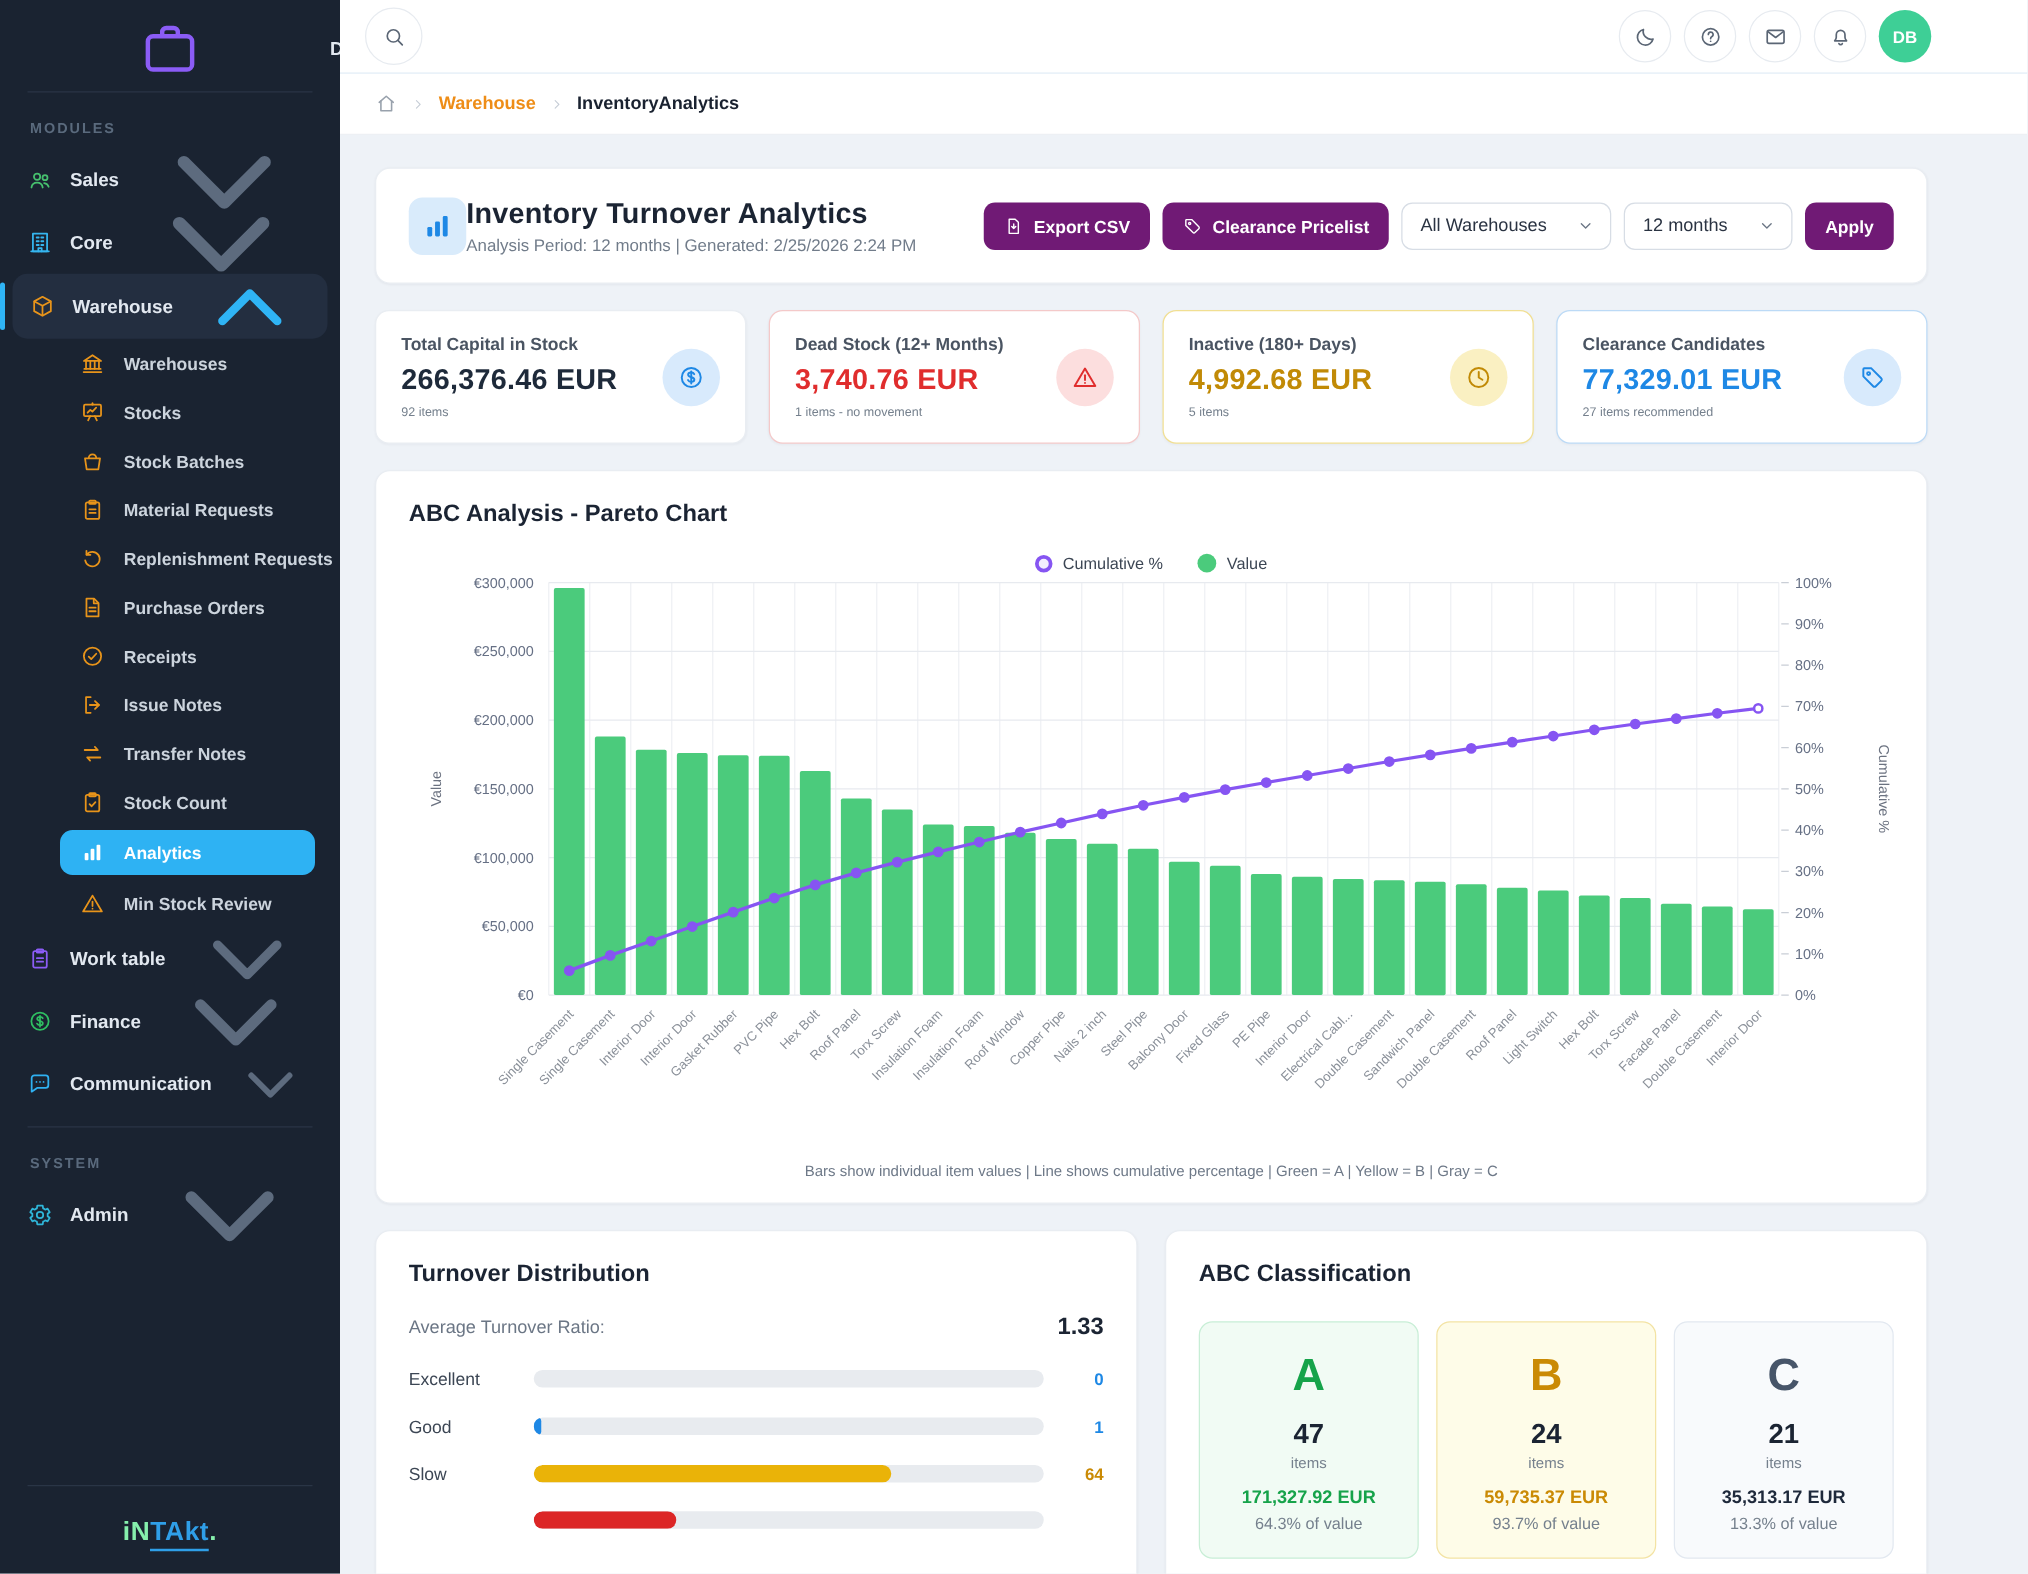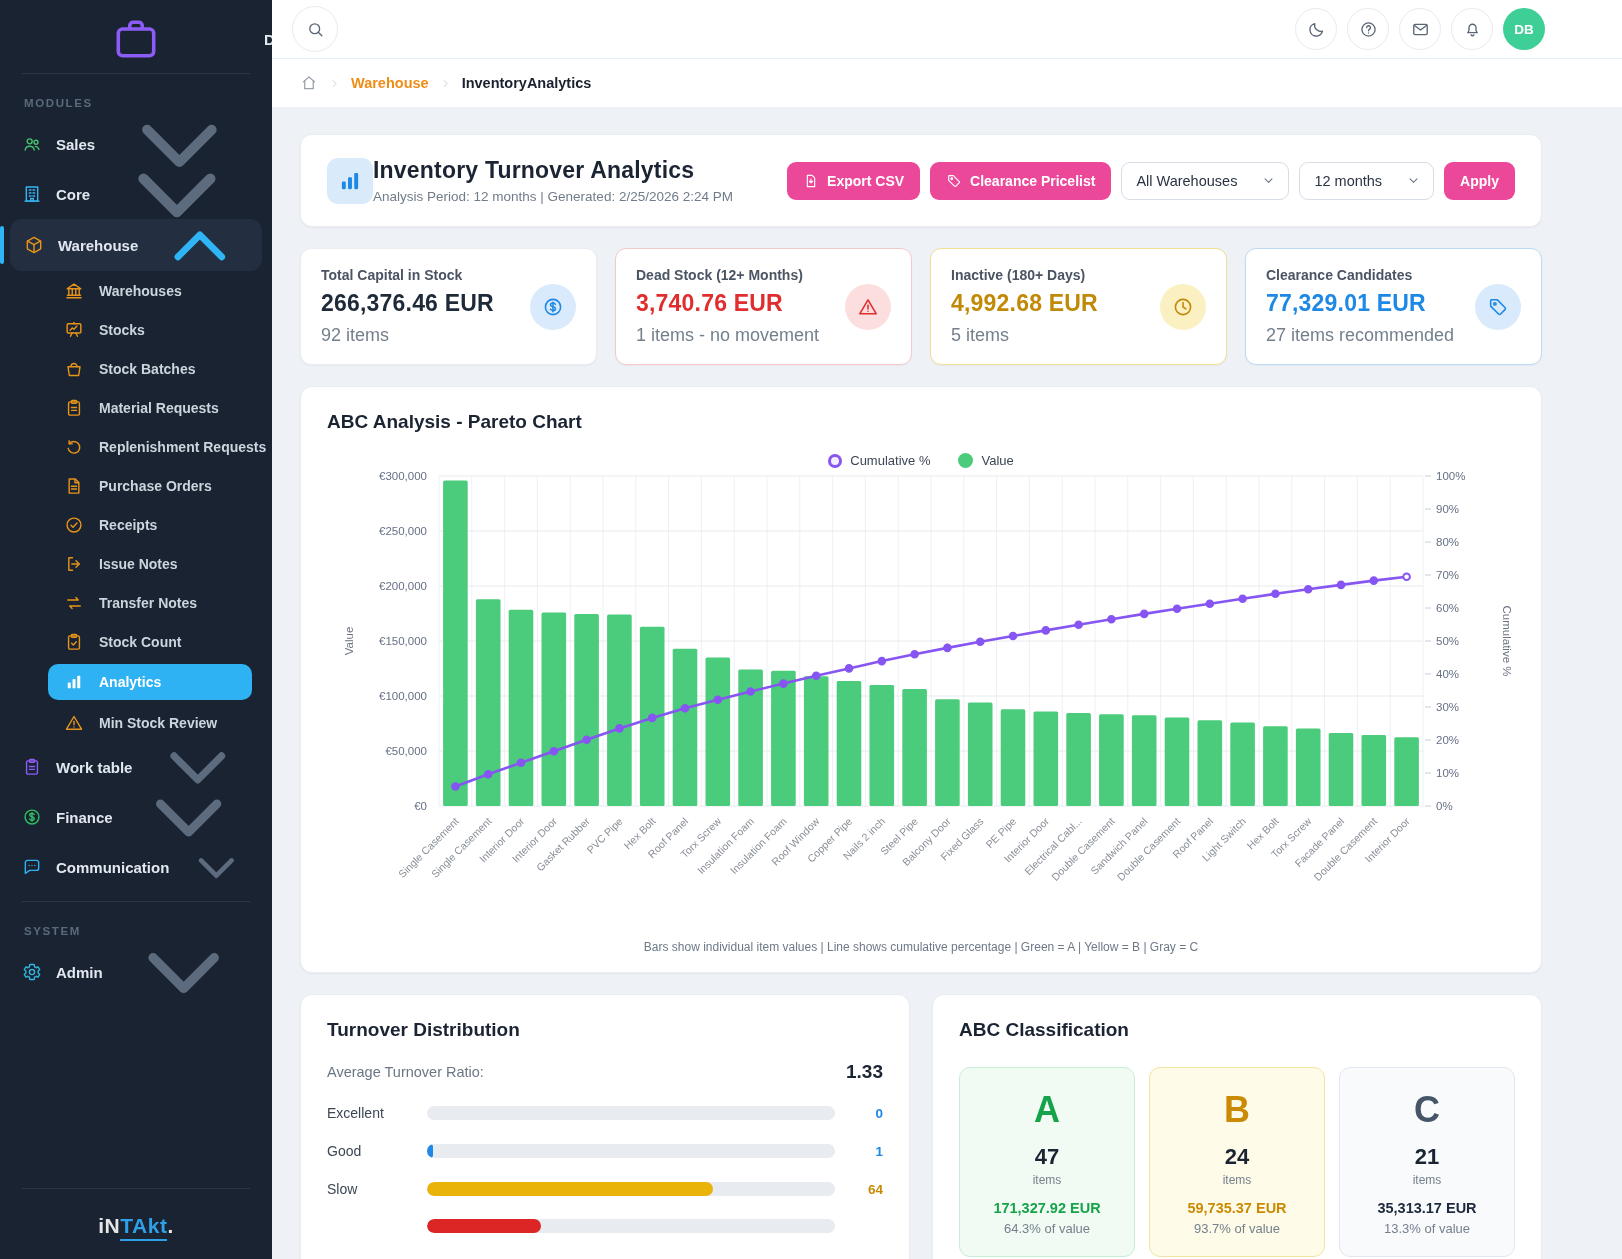--- a/index.html
+++ b/index.html
@@ -18,21 +18,21 @@
   .sb-item-active{background:#232e40;border-radius:12px;margin:0 10px;padding:0 14px;height:52px;position:relative}
   .sb-item-active::before{content:"";position:absolute;left:-10px;top:7px;bottom:7px;width:4px;border-radius:4px;background:#2fb4f5}
   .sb-chev-blue{color:#2fb4f5}
   .sb-sub{display:flex;align-items:center;gap:15px;height:39px;padding:0 20px 0 64px;font-size:14px;font-weight:700;color:#ccd4dd;cursor:pointer;flex-shrink:0}
   .sb-sub .sb-ic svg{width:17px;height:17px}
   .sb-sub-active{background:#2eb2f3;color:#fff;border-radius:10px;margin:3px 20px 3px 48px;padding:0 16px;height:36px}
   .sb-label{font-size:11.5px;letter-spacing:1.6px;color:#5a6a7d;font-weight:700;margin:14px 24px 10px}
   .sb-divider{height:1px;background:#2a3546;margin:9px 22px;flex-shrink:0}
   .sb-spacer{flex:1}
   .logo{display:flex;justify-content:center;align-items:baseline;font-size:21px;font-weight:800;letter-spacing:.5px;margin-top:16px}
-  .logo .l1{color:#e5e5e5}
+  .logo .l1{color:#86efac}
   .logo .l2{color:#2f9fe8;border-bottom:2px solid #2f9fe8;padding-bottom:1px}
 
   
   main{flex:1;display:flex;flex-direction:column;min-width:0}
   .topbar{height:58px;background:#fff;display:flex;align-items:center;padding:0 77px 0 20px;flex-shrink:0}
   .icon-btn{width:42px;height:42px;border-radius:50%;border:1px solid #e7ebf0;background:#fff;display:flex;align-items:center;justify-content:center;color:#5b6675;cursor:pointer;flex-shrink:0}
   .icon-btn svg{width:19px;height:19px}
   .search-btn{width:46px;height:46px}
   .topbar-right{margin-left:auto;display:flex;gap:10px;align-items:center}
   .avatar{width:42px;height:42px;border-radius:50%;display:flex;align-items:center;justify-content:center;color:#fff;font-weight:800;font-size:13.5px;cursor:pointer}
@@ -48,31 +48,31 @@
   .content{flex:1;padding:26px 80px 30px 28px;display:flex;flex-direction:column;gap:21px;overflow:hidden}
   .card{background:#fff;border:1px solid #e9edf2;border-radius:12px;box-shadow:0 1px 2px rgba(16,24,40,.05)}
 
   
   .header-card{display:flex;align-items:center;padding:22px 26px;}
   .hdr-ic{width:46px;height:46px;border-radius:11px;background:#d9ebfb;color:#1e88e5;display:flex;align-items:center;justify-content:center;flex-shrink:0}
   .hdr-ic svg{width:26px;height:26px}
   .hdr-title{font-size:23px;font-weight:800;color:#1b2433;letter-spacing:.2px}
   .hdr-sub{font-size:13.5px;color:#717c8a;margin-top:5px}
   .hdr-actions{margin-left:auto;display:flex;gap:10px;align-items:center}
-  .btn-primary{display:flex;align-items:center;gap:8px;background:#ec4899;color:#fff;font-weight:700;font-size:14px;border:none;border-radius:9px;padding:0 16px;height:38px;cursor:pointer;white-space:nowrap}
+  .btn-primary{display:flex;align-items:center;gap:8px;background:#701a75;color:#fff;font-weight:700;font-size:14px;border:none;border-radius:9px;padding:0 16px;height:38px;cursor:pointer;white-space:nowrap}
   .btn-primary svg{width:16px;height:16px}
   .select{display:flex;align-items:center;gap:24px;border:1px solid #d7dde5;border-radius:9px;height:38px;padding:0 12px 0 14px;font-size:14.5px;color:#2a3342;background:#fff;cursor:pointer;white-space:nowrap}
   .select svg{width:15px;height:15px;color:#6b7685}
 
   
   .stats{display:grid;grid-template-columns:repeat(4,1fr);gap:18px}
   .stat-card{background:#fff;border:1px solid #e9edf2;border-radius:11px;padding:18px 20px;display:flex;align-items:center;justify-content:space-between;box-shadow:0 1px 2px rgba(16,24,40,.04)}
   .stat-title{font-size:14px;color:#4a5462;font-weight:600}
   .stat-value{font-size:23px;font-weight:800;margin-top:7px;letter-spacing:.2px;white-space:nowrap}
-  .stat-sub{font-size:18px;color:#75808d;margin-top:8px}
+  .stat-sub{font-size:10px;color:#75808d;margin-top:8px}
   .stat-ic{width:46px;height:46px;border-radius:50%;display:flex;align-items:center;justify-content:center;flex-shrink:0}
   .stat-ic svg{width:22px;height:22px}
 
   
   .chart-card{padding:24px 26px 12px}
   .chart-title{font-size:19px;font-weight:800;color:#1b2433}
   .chart-legend{display:flex;justify-content:center;gap:28px;margin-top:20px;font-size:13px;color:#3c4654;align-items:center}
   .lg-item{display:flex;align-items:center;gap:8px}
   .lg-ring{width:14px;height:14px;border-radius:50%;border:3px solid #8655f2;background:#f3effe}
   .lg-dot{width:15px;height:15px;border-radius:50%;background:#4bcb7c}

